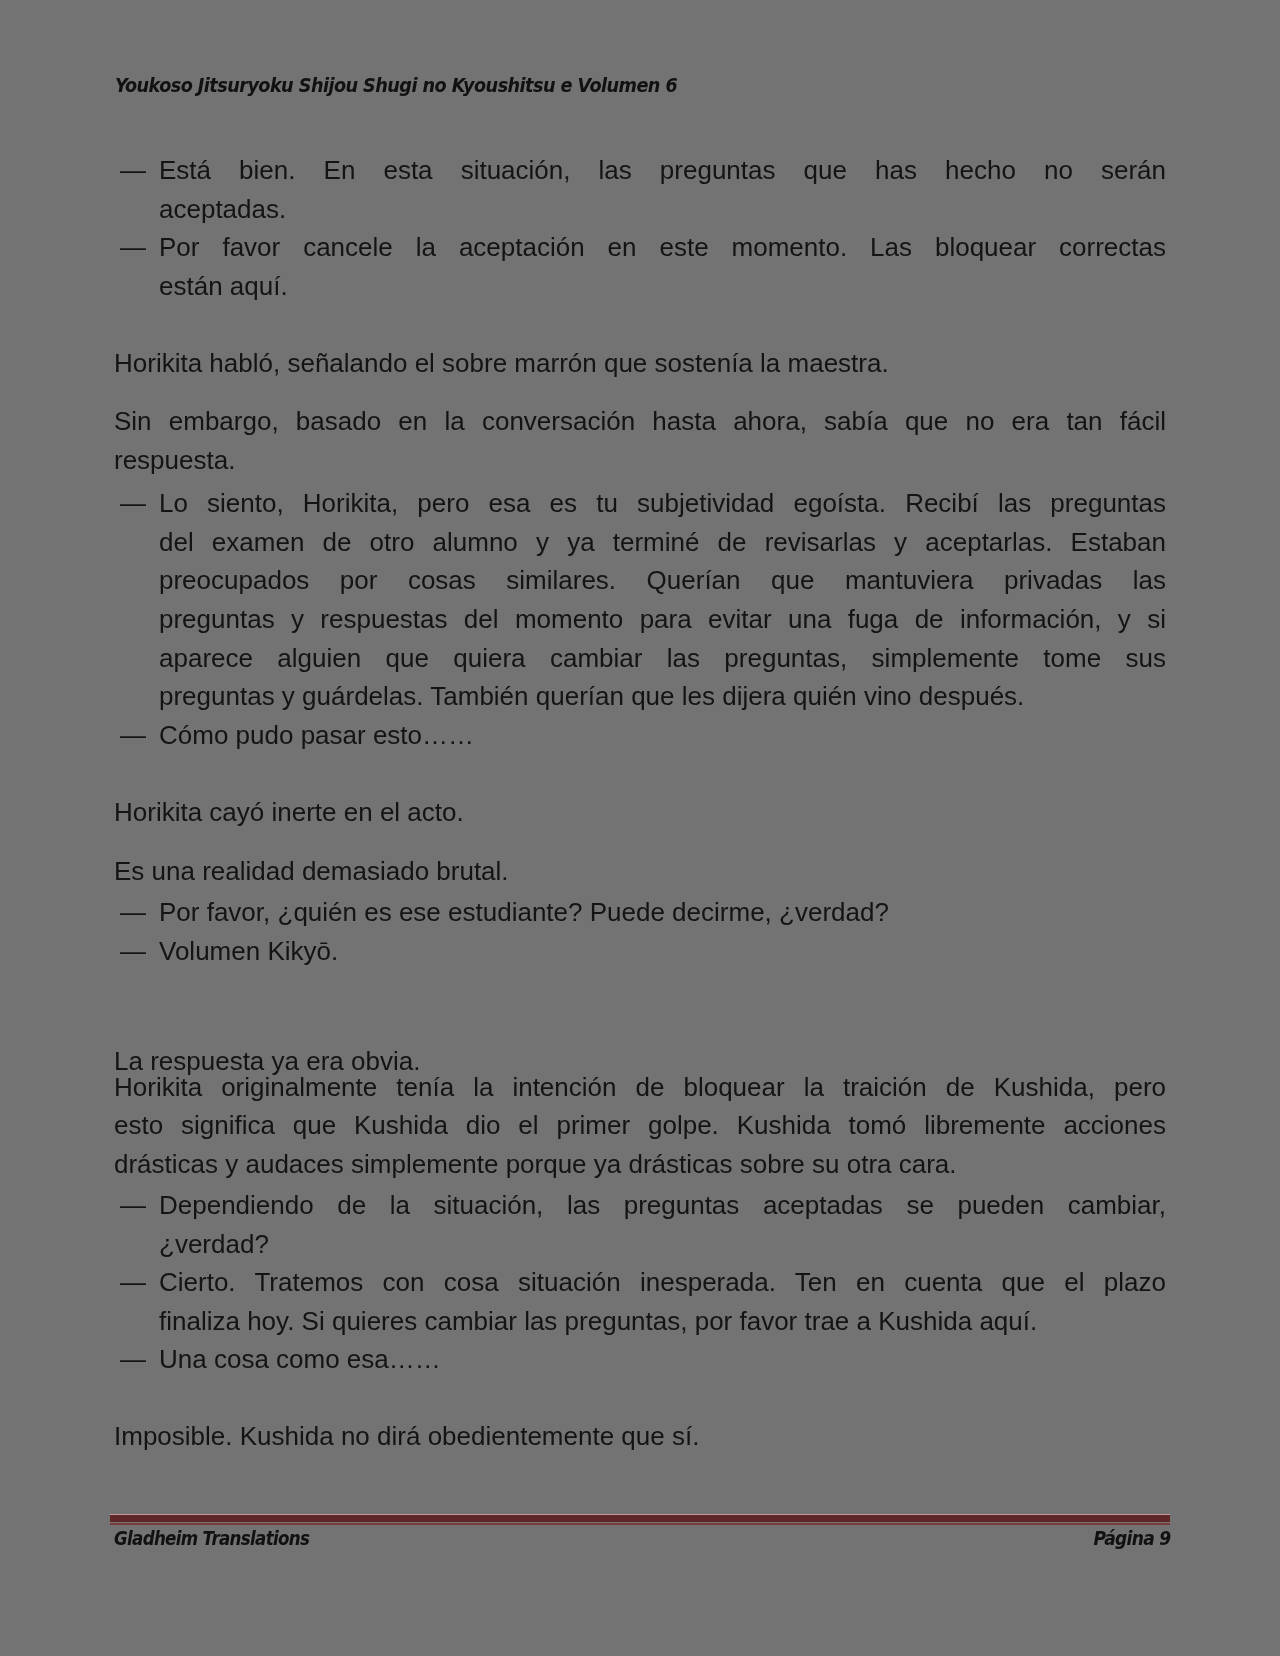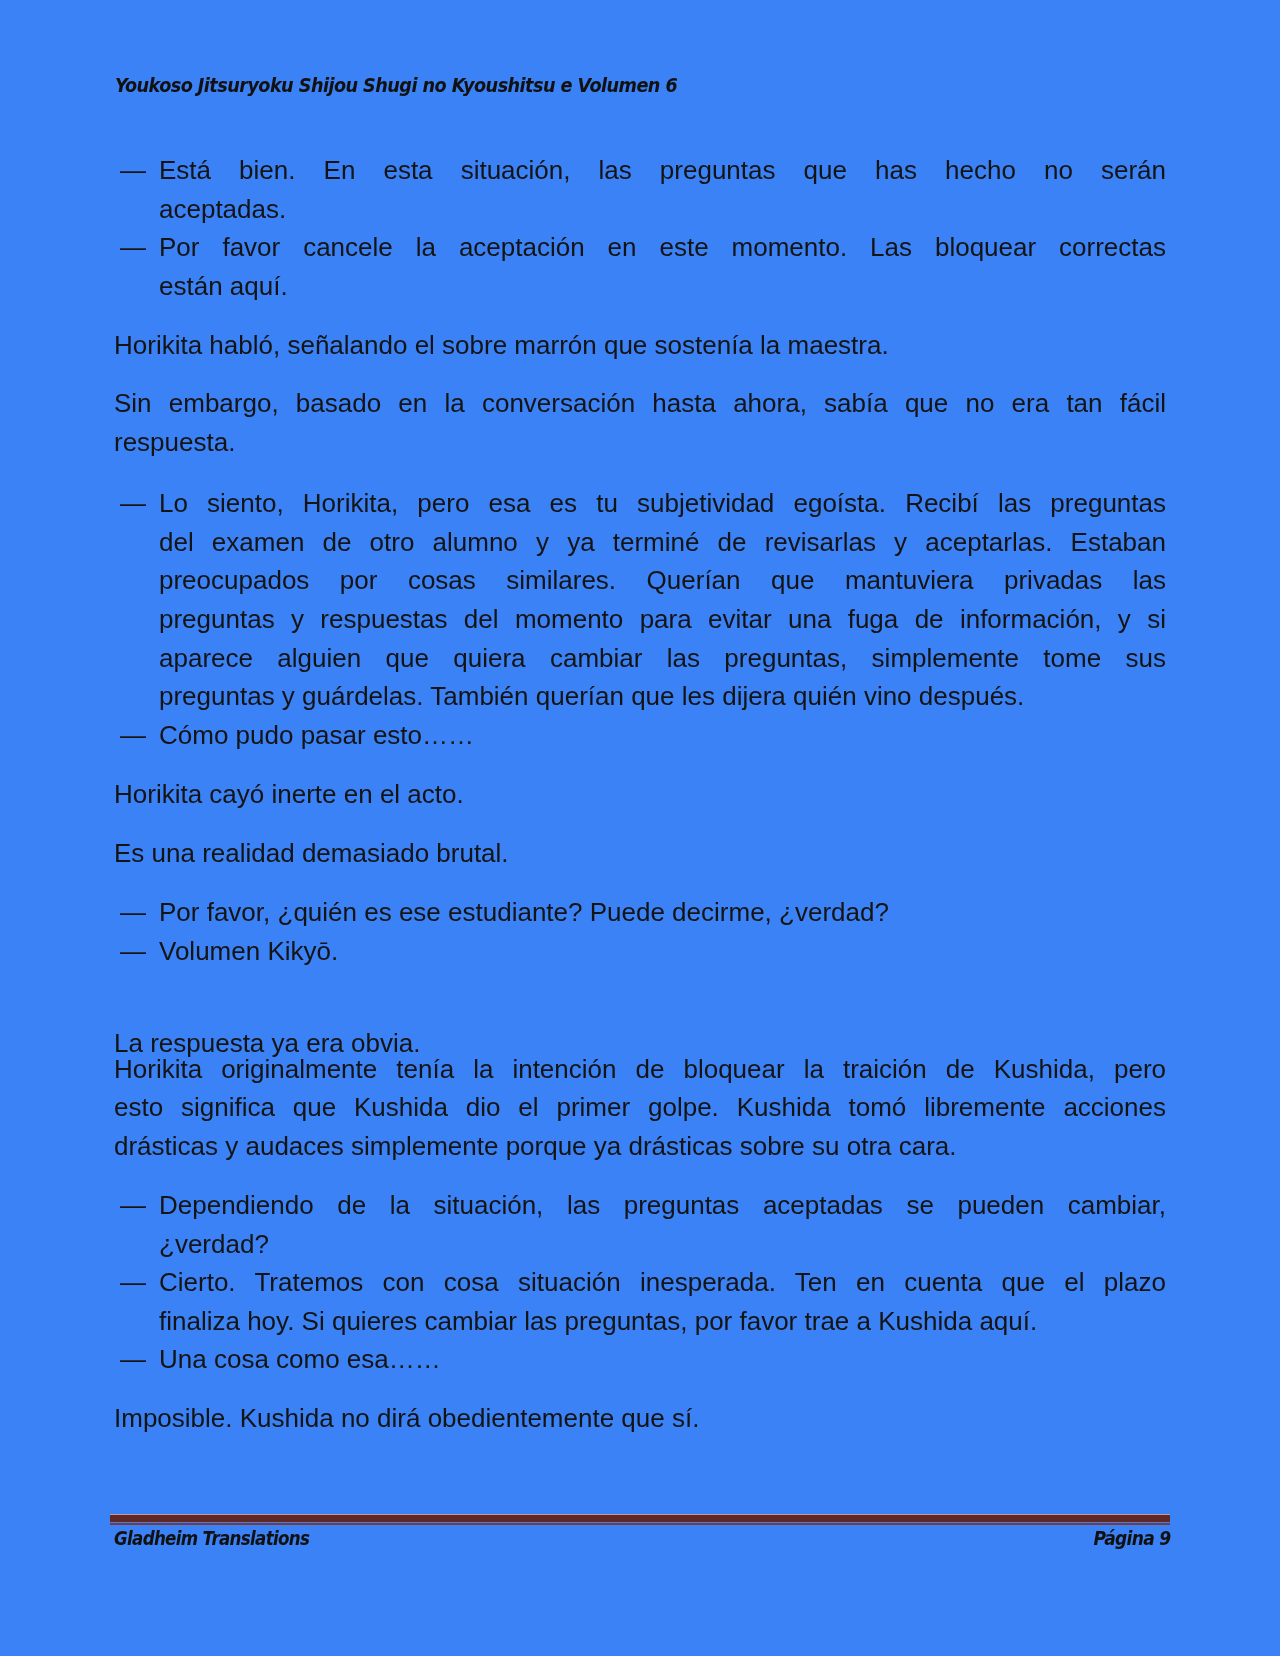--- a/index.html
+++ b/index.html
@@ -1,29 +1,29 @@
 <!DOCTYPE html>
 <html><head>
 <meta charset="utf-8">
 <style>
   html, body { margin: 0; padding: 0; background: #ffffff; }
   body { width: 1280px; height: 1656px; position: relative; overflow: hidden; }
-  .page { position: absolute; left: 0; top: 0; width: 1280px; height: 1656px; background: #3b82f6; }
+  .page { position: absolute; left: 0; top: 0; width: 1280px; height: 1656px; background: #737373; }
   .running-header {
     position: absolute; left: 115px; top: 74px;
     font-family: "DejaVu Sans", sans-serif; font-weight: bold; font-style: italic;
     font-size: 19px; color: #111111; letter-spacing: -0.6px; white-space: nowrap;
     transform: scaleX(0.93); transform-origin: left top;
   }
   .line {
     position: absolute; height: 39px; line-height: 39px;
     font-family: Liberation Sans, sans-serif; font-size: 26px; color: #141414;
     white-space: nowrap;
   }
-  .line.full { left: 114px; width: 1052px; }
+  .line.full { left: 114px; width: 1052px; margin-top: 18px; }
   .line.ind { left: 159px; width: 1007px; }
   .line.just { text-align: justify; text-align-last: justify; }
   .dash {
     position: absolute; left: 120px; height: 39px; line-height: 39px;
     font-family: "Liberation Sans", sans-serif; font-size: 26px; color: #141414;
   }
   .footer-rule-thick { position: absolute; left: 110px; width: 1060px; top: 1514px; height: 7px; background: #5f2828; border-top: 1px solid #c99a9a; }
   .footer-rule-thin { position: absolute; left: 110px; width: 1060px; top: 1523px; height: 2px; background: #7a3b3b; }
   .footer-left, .footer-right {
     position: absolute; top: 1527px;

